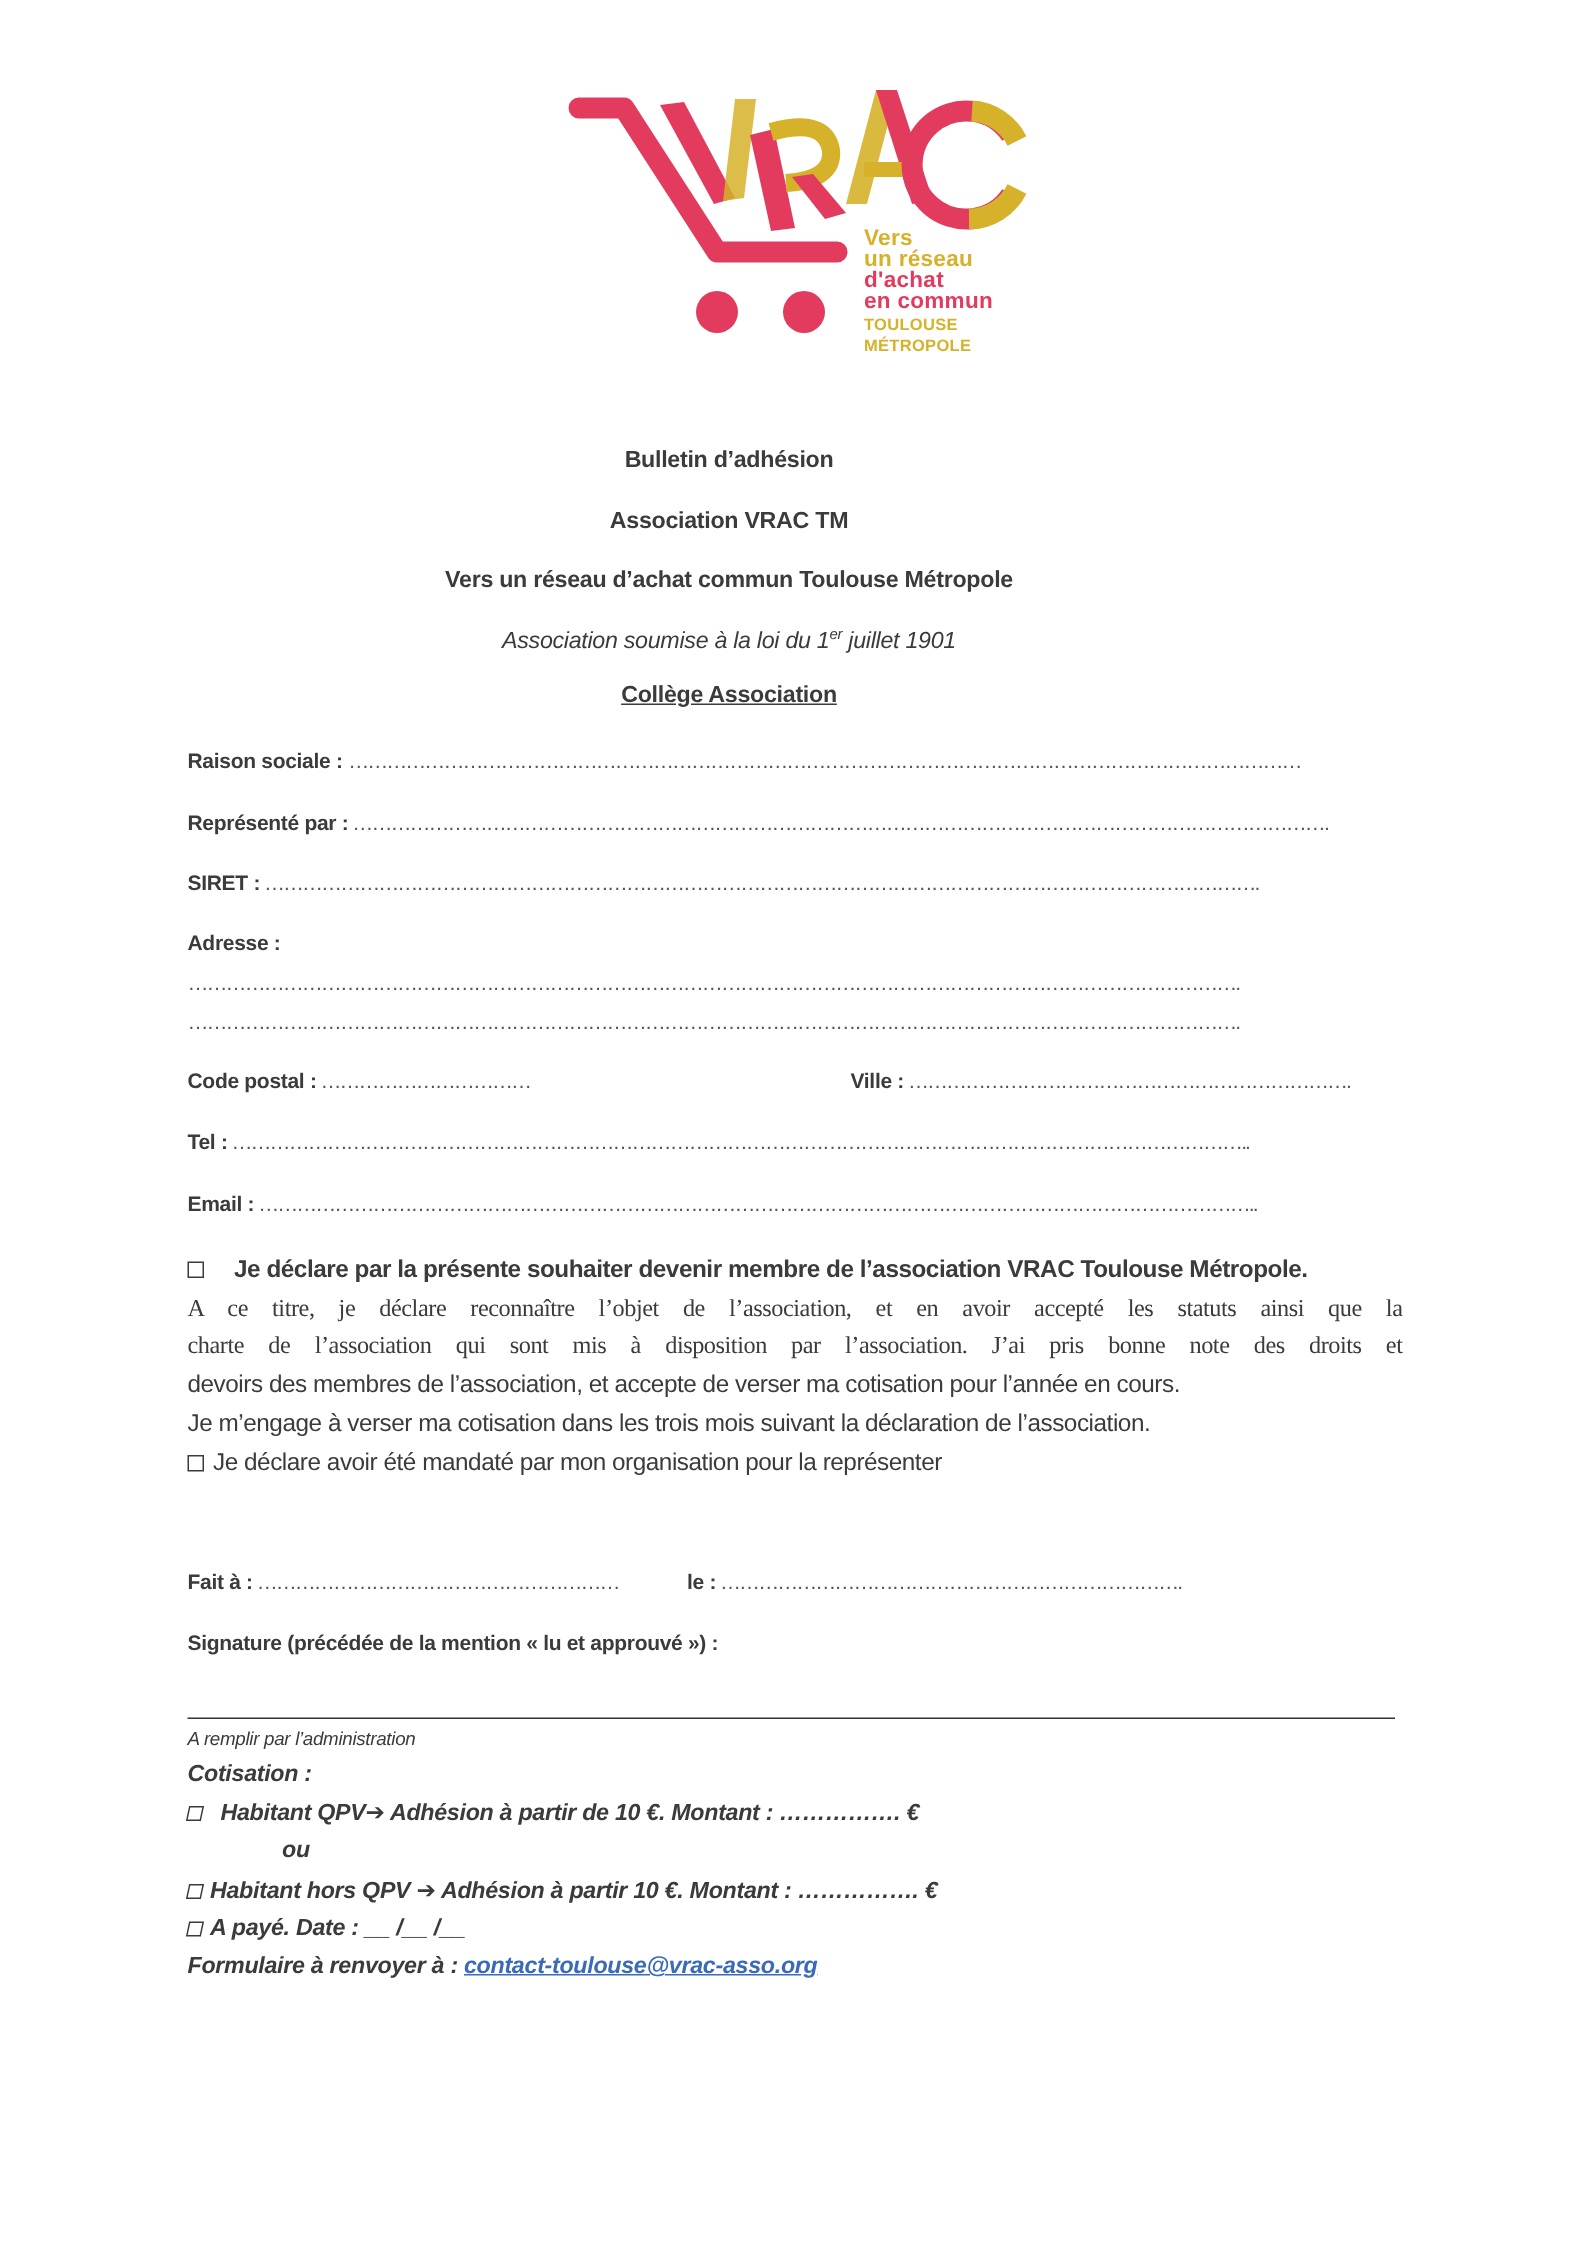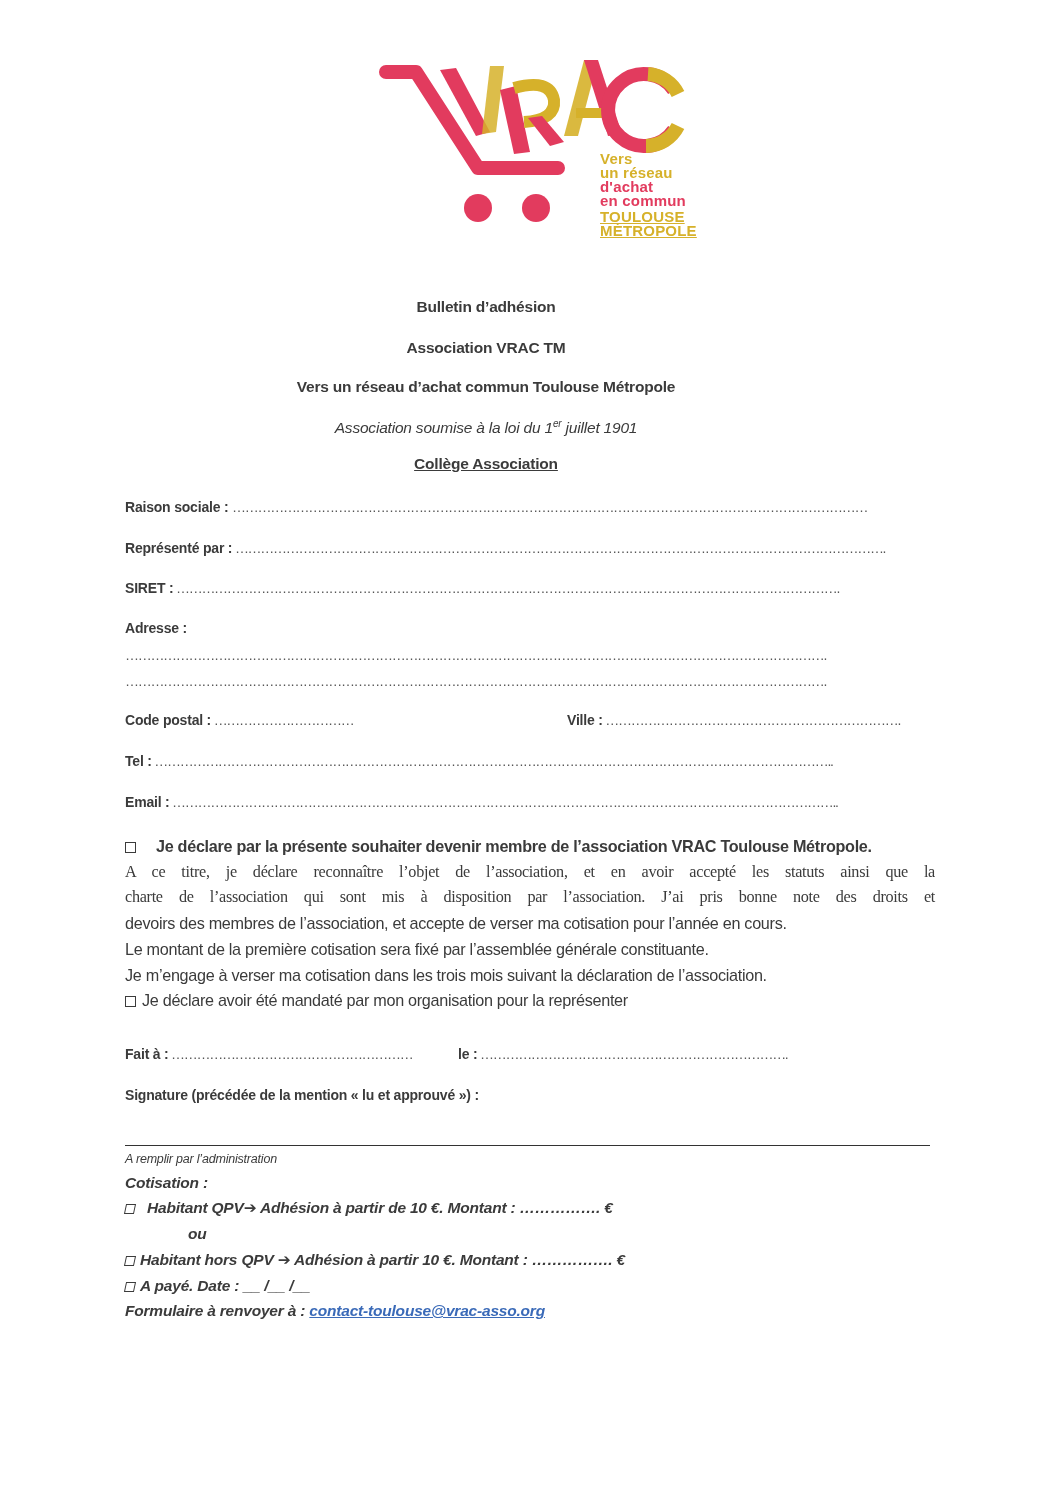--- a/index.html
+++ b/index.html
@@ -63,26 +63,26 @@
     <polygon points="150,58 164,56 186,82 172,86" fill="#e23b5e"></polygon>
 
     <polygon points="186,76 200,76 220,0 206,0" fill="#d6b12a" opacity="0.9"></polygon>
     <polygon points="206,0 220,0 244,74 230,76" fill="#e23b5e"></polygon>
     <rect x="198" y="48" width="36" height="10" fill="#d6b12a"></rect>
 
     <path d="M296 30 A36 36 0 1 0 296 70" fill="none" stroke="#e23b5e" stroke-width="14"></path>
     <path d="M270 14 A36 36 0 0 1 300 34" fill="none" stroke="#d6b12a" stroke-width="14"></path>
     <path d="M268 86 A36 36 0 0 0 300 66" fill="none" stroke="#d6b12a" stroke-width="14"></path>
   </svg>
-  <div style="position:absolute;left:198px;top:92px;font-weight:bold;font-size:15px;line-height:14px;letter-spacing:0.2px;margin-left:24px;">
+  <div style="position:absolute;left:198px;top:92px;font-weight:bold;font-size:15px;line-height:14px;letter-spacing:0.2px;">
     <div style="color:#d6b12a">Vers</div>
     <div style="color:#d6b12a">un réseau</div>
     <div style="color:#e23b5e">d'achat</div>
     <div style="color:#e23b5e">en commun</div>
-    <div style="color:#d6b12a;font-size:15px;margin-top:2px;text-decoration:underline;">TOULOUSE MÉTROPOLE</div>
+    <div style="color:#d6b12a;font-size:11px;margin-top:2px;">TOULOUSE MÉTROPOLE</div>
   </div>
 </div>
 
 <div class="center" style="top:298px">Bulletin d’adhésion</div>
 <div class="center" style="top:339px">Association VRAC TM</div>
 <div class="center" style="top:378px">Vers un réseau d’achat commun Toulouse Métropole</div>
 <div class="center italic" style="top:418px">
   <span>Association soumise à la loi du 1</span><sup>er</sup><span> juillet 1901</span>
 </div>
 <div class="center underline" style="top:455px">Collège Association</div>
@@ -117,21 +117,20 @@
 </div>
 <div class="row" style="top:794px">
   <span class="lbl">Email :</span><span class="dots"> …………………………………………………………………………………………………………………………………………..</span>
 </div>
 
 <div class="para" style="top:834px">
   <span class="line strong"><span class="cb" style="margin-right:20px"></span><span>Je déclare par la présente souhaiter devenir membre de l’association VRAC Toulouse Métropole.</span></span>
   <span class="line just">A ce titre, je déclare reconnaître l’objet de l’association, et en avoir accepté les statuts ainsi que la</span>
   <span class="line just">charte de l’association qui sont mis à disposition par l’association. J’ai pris bonne note des droits et</span>
   <span class="line">devoirs des membres de l’association, et accepte de verser ma cotisation pour l’année en cours.</span>
-  <span class="line">Le montant de la première cotisation sera fixé par l’assemblée générale constituante.</span>
   <span class="line">Je m’engage à verser ma cotisation dans les trois mois suivant la déclaration de l’association.</span>
   <span class="line"><span class="cb"></span><span>Je déclare avoir été mandaté par mon organisation pour la représenter</span></span>
 </div>
 
 <div class="row" style="top:1046px">
   <span class="lbl">Fait à :</span><span class="dots"> …………………………………………………</span>
 </div>
 <div class="row" style="top:1046px;left:458px">
   <span class="lbl">le :</span><span class="dots"> ……………………………………………………………….</span>
 </div>

